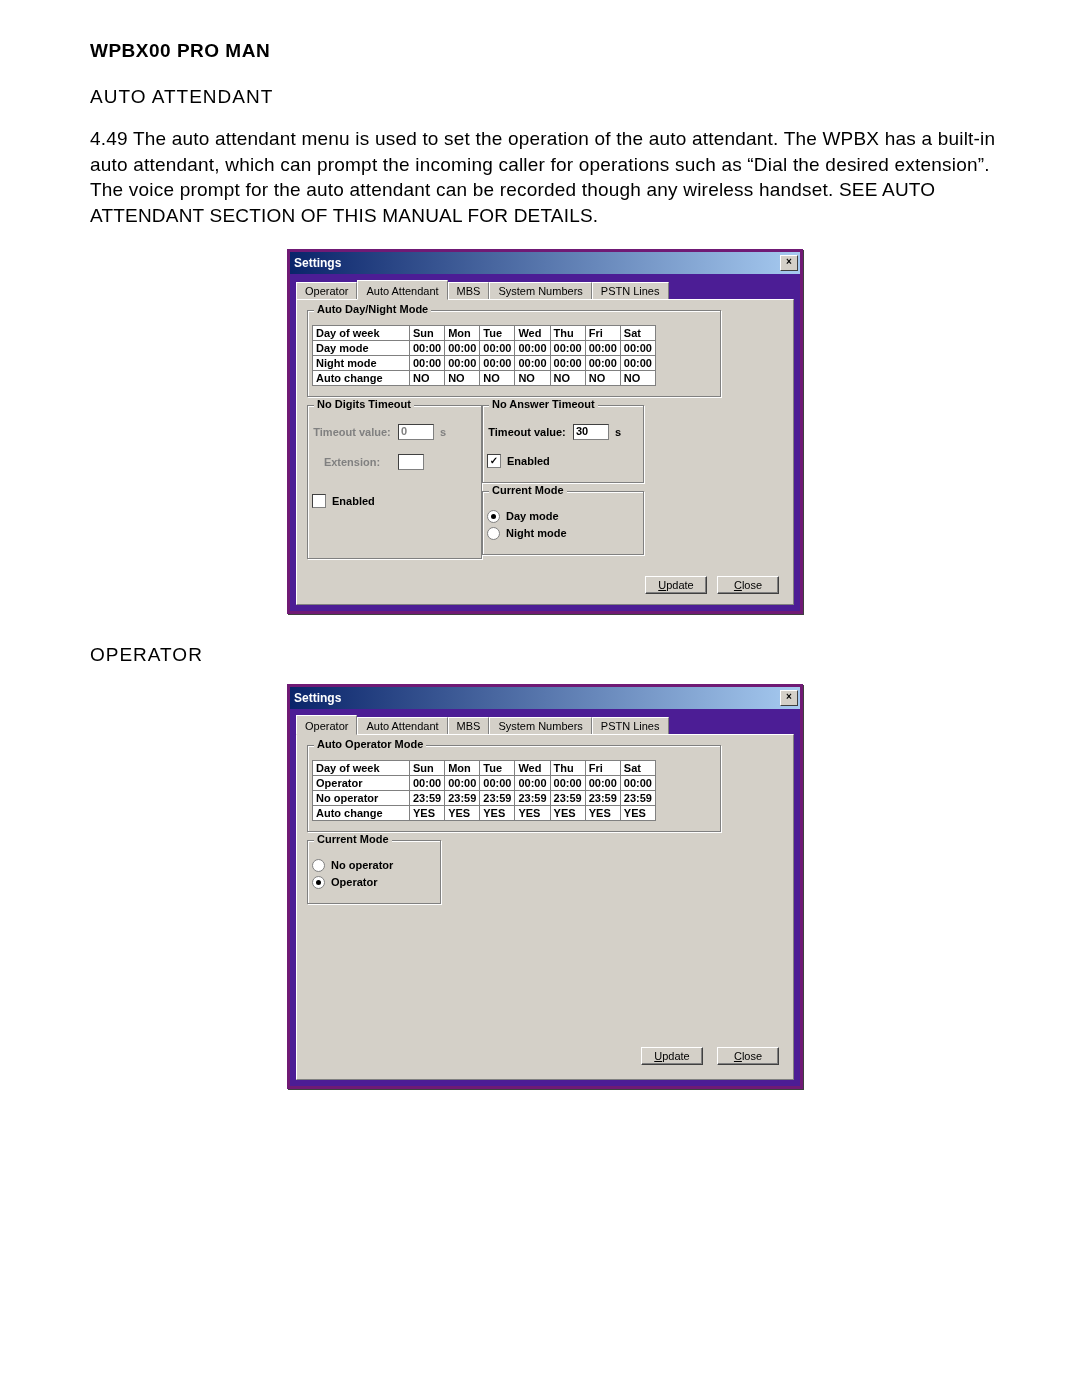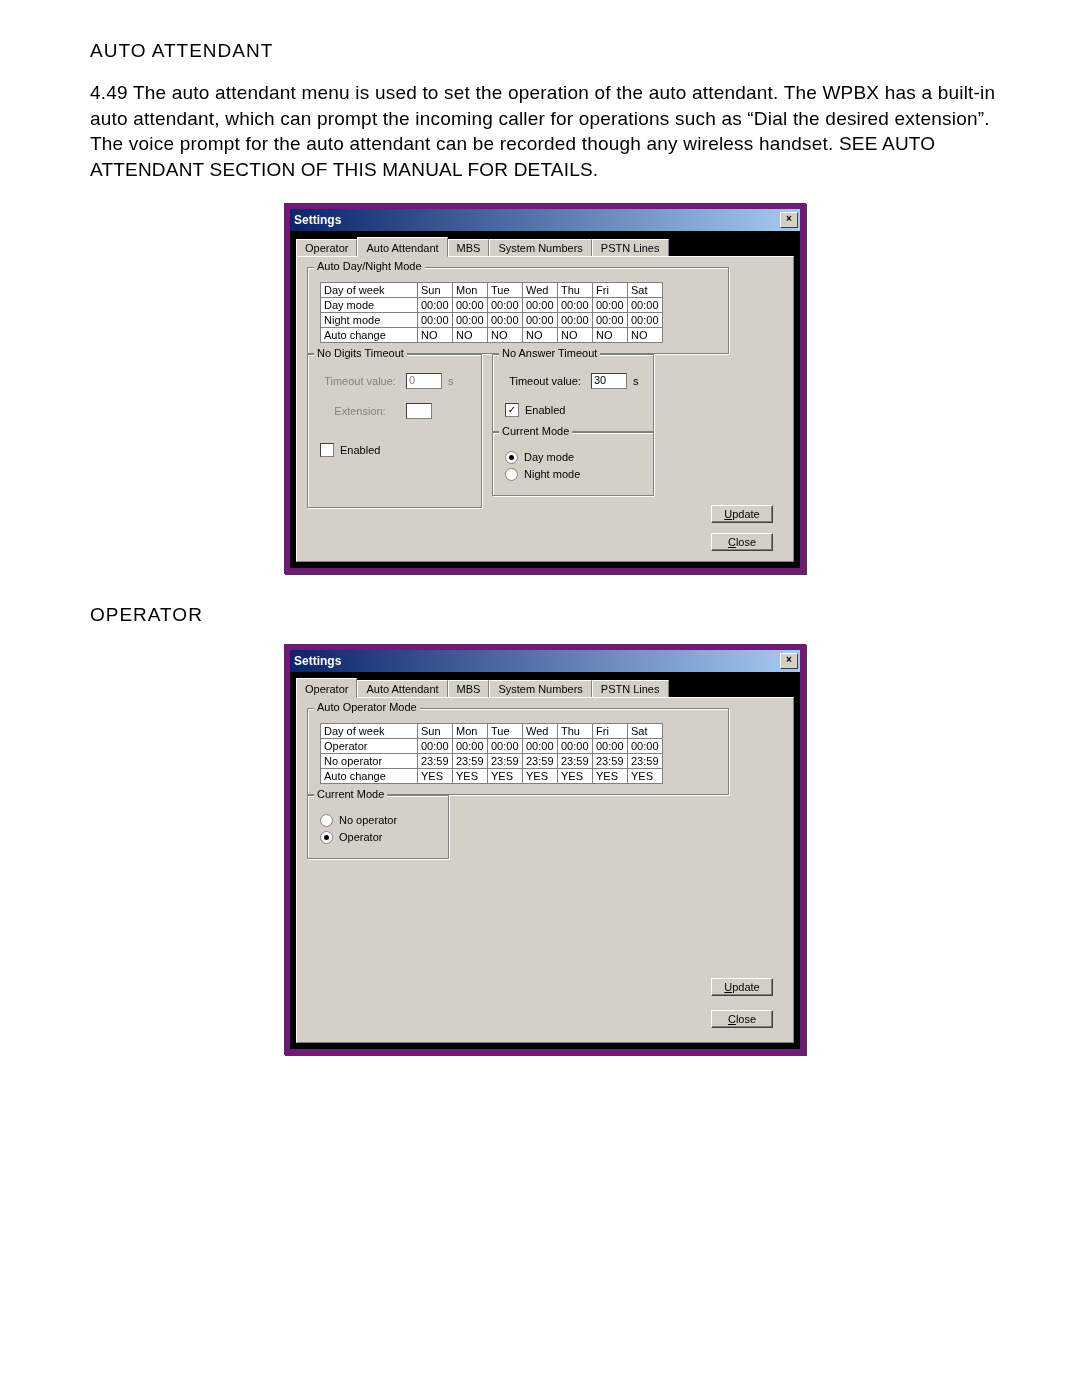--- a/index.html
+++ b/index.html
@@ -32,22 +32,22 @@
     letter-spacing: 0.2px;
     margin-bottom: 20px;
   }
   .screenshot-wrap {
     display: flex;
     justify-content: center;
     margin: 10px 0 30px 0;
   }
   .settings-window {
     width: 510px;
-    background: #000000;
-    border: 6px solid #701a75;
+    background: #4c1d95;
+    border: 3px solid #701a75;
     box-shadow: 1px 1px 0 #404040;
     font-family: Tahoma, Arial, sans-serif;
     font-size: 11px;
     color: #000;
   }
   .titlebar {
     background: linear-gradient(to right, #0a246a, #a6caf0);
     color: #fff;
     font-weight: bold;
     font-size: 12px;
@@ -102,22 +102,24 @@
     background: #d4d0c8;
     padding: 10px 10px 14px 10px;
     min-height: 280px;
     position: relative;
   }
   .groupbox {
     border: 1px solid #808080;
     border-top-color:#808080;
     border-left-color:#808080;
     box-shadow: inset 1px 1px 0 #fff, 1px 1px 0 #fff;
-    padding: 14px 8px 10px 12px;
+    padding: 14px 8px 10px 4px;
+    margin-bottom: 8px;
     position: relative;
+    font-weight: bold;
   }
   .groupbox-title {
     position: absolute;
     top: -8px;
     left: 6px;
     background: #d4d0c8;
     padding: 0 3px;
     font-size: 11px;
   }
   .schedule-table {
@@ -135,21 +137,20 @@
   .schedule-table td.rowhdr {
     width: 90px;
     text-align: left;
     background:#fff;
   }
   .schedule-table tr:first-child td {
     background:#fff;
   }
   .row2 {
     display:flex;
-    gap:10px;
   }
   .field-row {
     display:flex;
     align-items:center;
     gap:6px;
     margin:4px 0;
   }
   .field-label { min-width: 80px; text-align: center; }
   .disabled { color:#808080; }
   .text-input {
@@ -199,37 +200,38 @@
     border-bottom-color:#404040;
     box-shadow: inset -1px -1px 0 #808080;
     padding:2px 0;
     width:60px;
     text-align:center;
     font-size:11px;
   }
   .btn u { text-decoration: underline; }
   .btn-stack {
     position:absolute;
-    right:20px;
+    right:14px;
     bottom:14px;
     display:flex;
-    flex-direction:column;
+    flex-direction:row;
     gap:14px;
     justify-content:flex-end;
   }
   .btn-stack.tight { gap:10px; bottom:10px; }
   .page-number {
     font-size:19px;
     margin-top:40px;
   }
 </style>
 </head>
 <body>
 
 <div class="page">
+  <div class="doc-title">WPBX00 PRO MAN</div>
 
   <div class="section-heading">AUTO ATTENDANT</div>
   <div class="body-text">4.49    The auto attendant menu is used to set the operation of the auto attendant.  The WPBX has a built-in auto attendant, which can prompt the incoming caller for operations such as “Dial the desired extension”.  The voice prompt for the auto attendant can be recorded though any wireless handset.  SEE AUTO ATTENDANT SECTION OF THIS MANUAL FOR DETAILS.</div>
 
   <div class="screenshot-wrap">
     <div class="settings-window">
       <div class="titlebar">
         <span>Settings</span>
         <div class="titlebar-close">×</div>
       </div>

